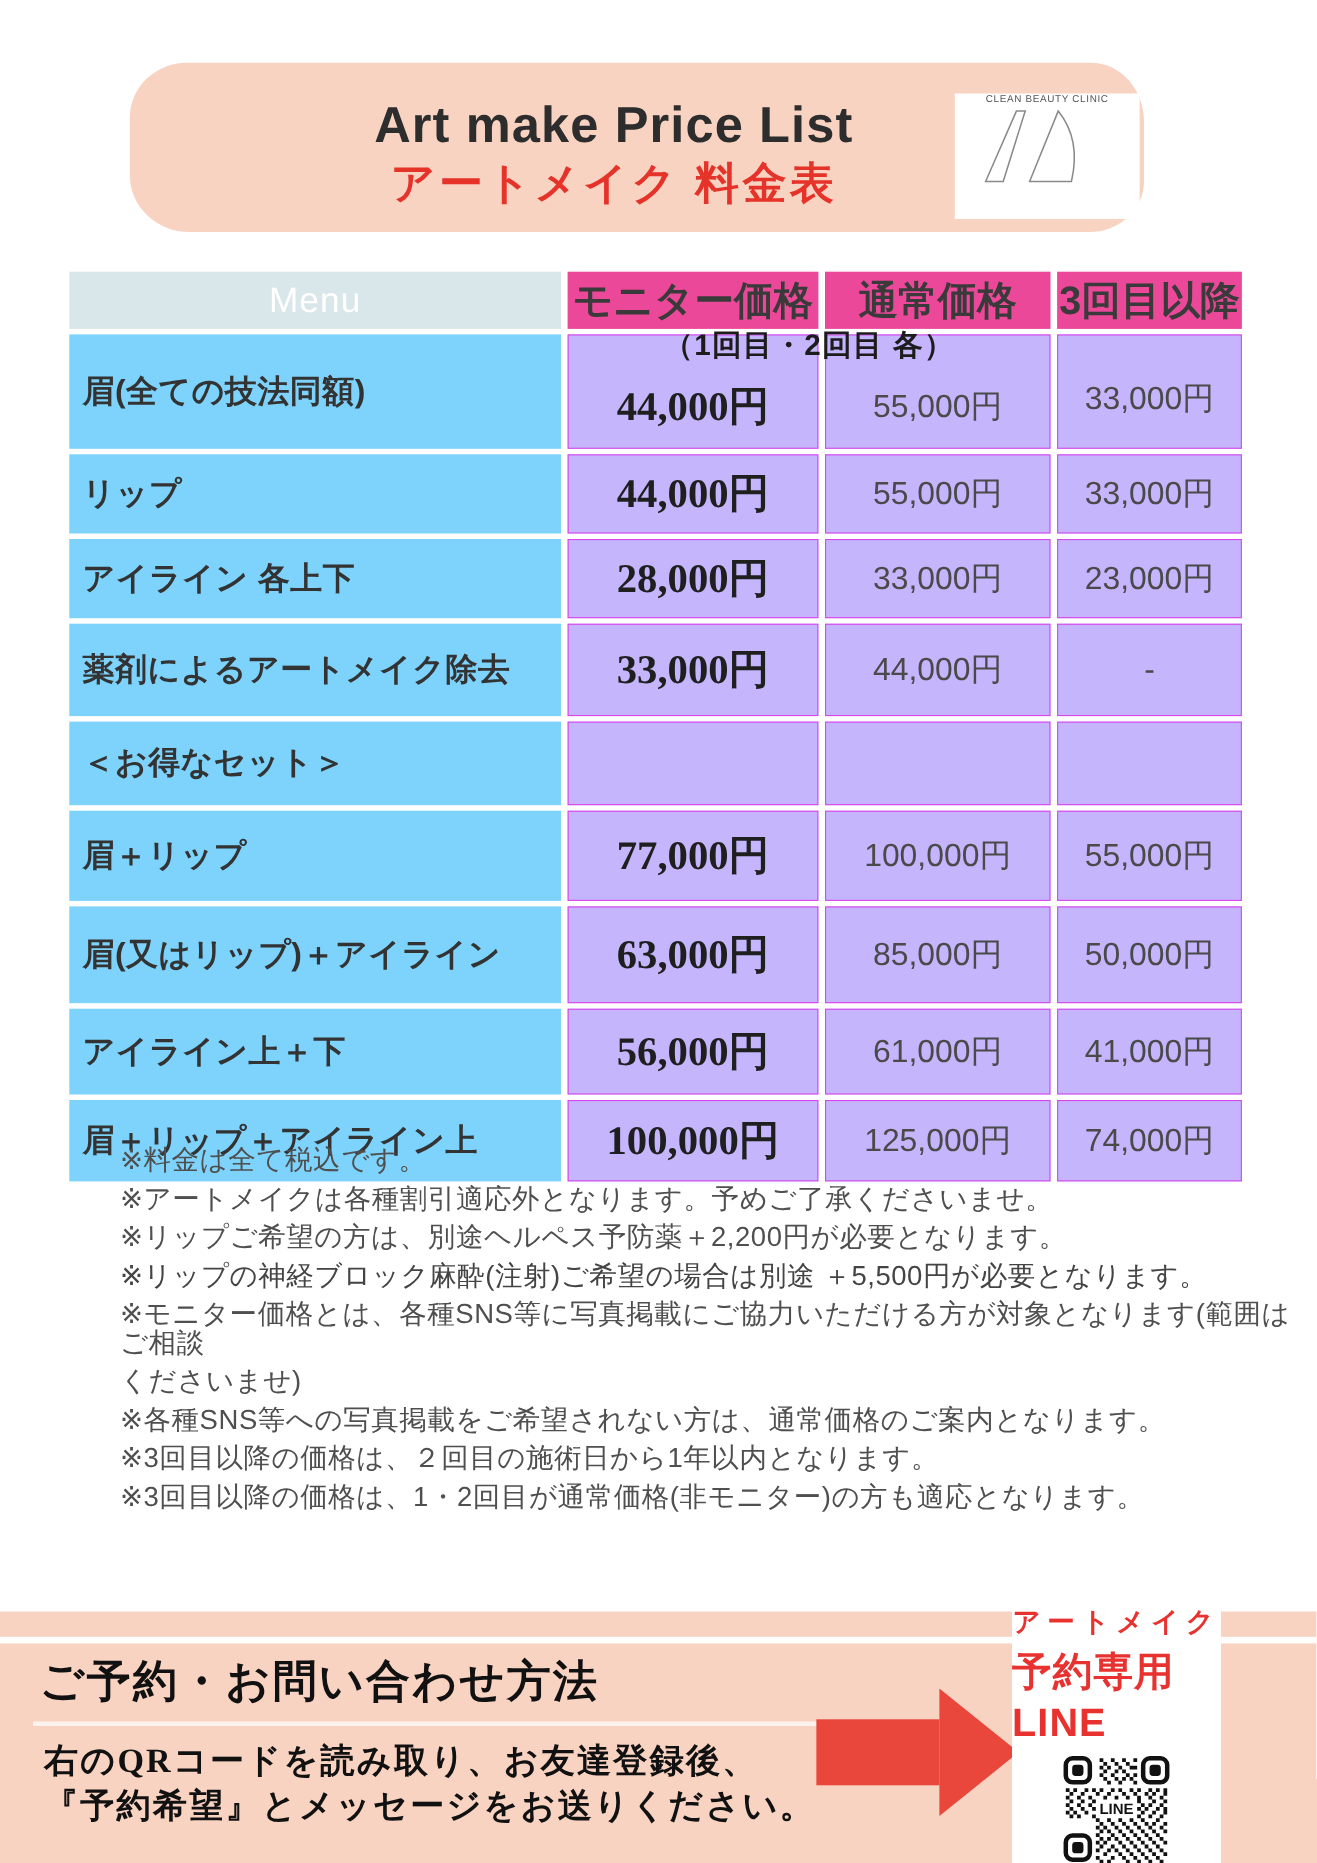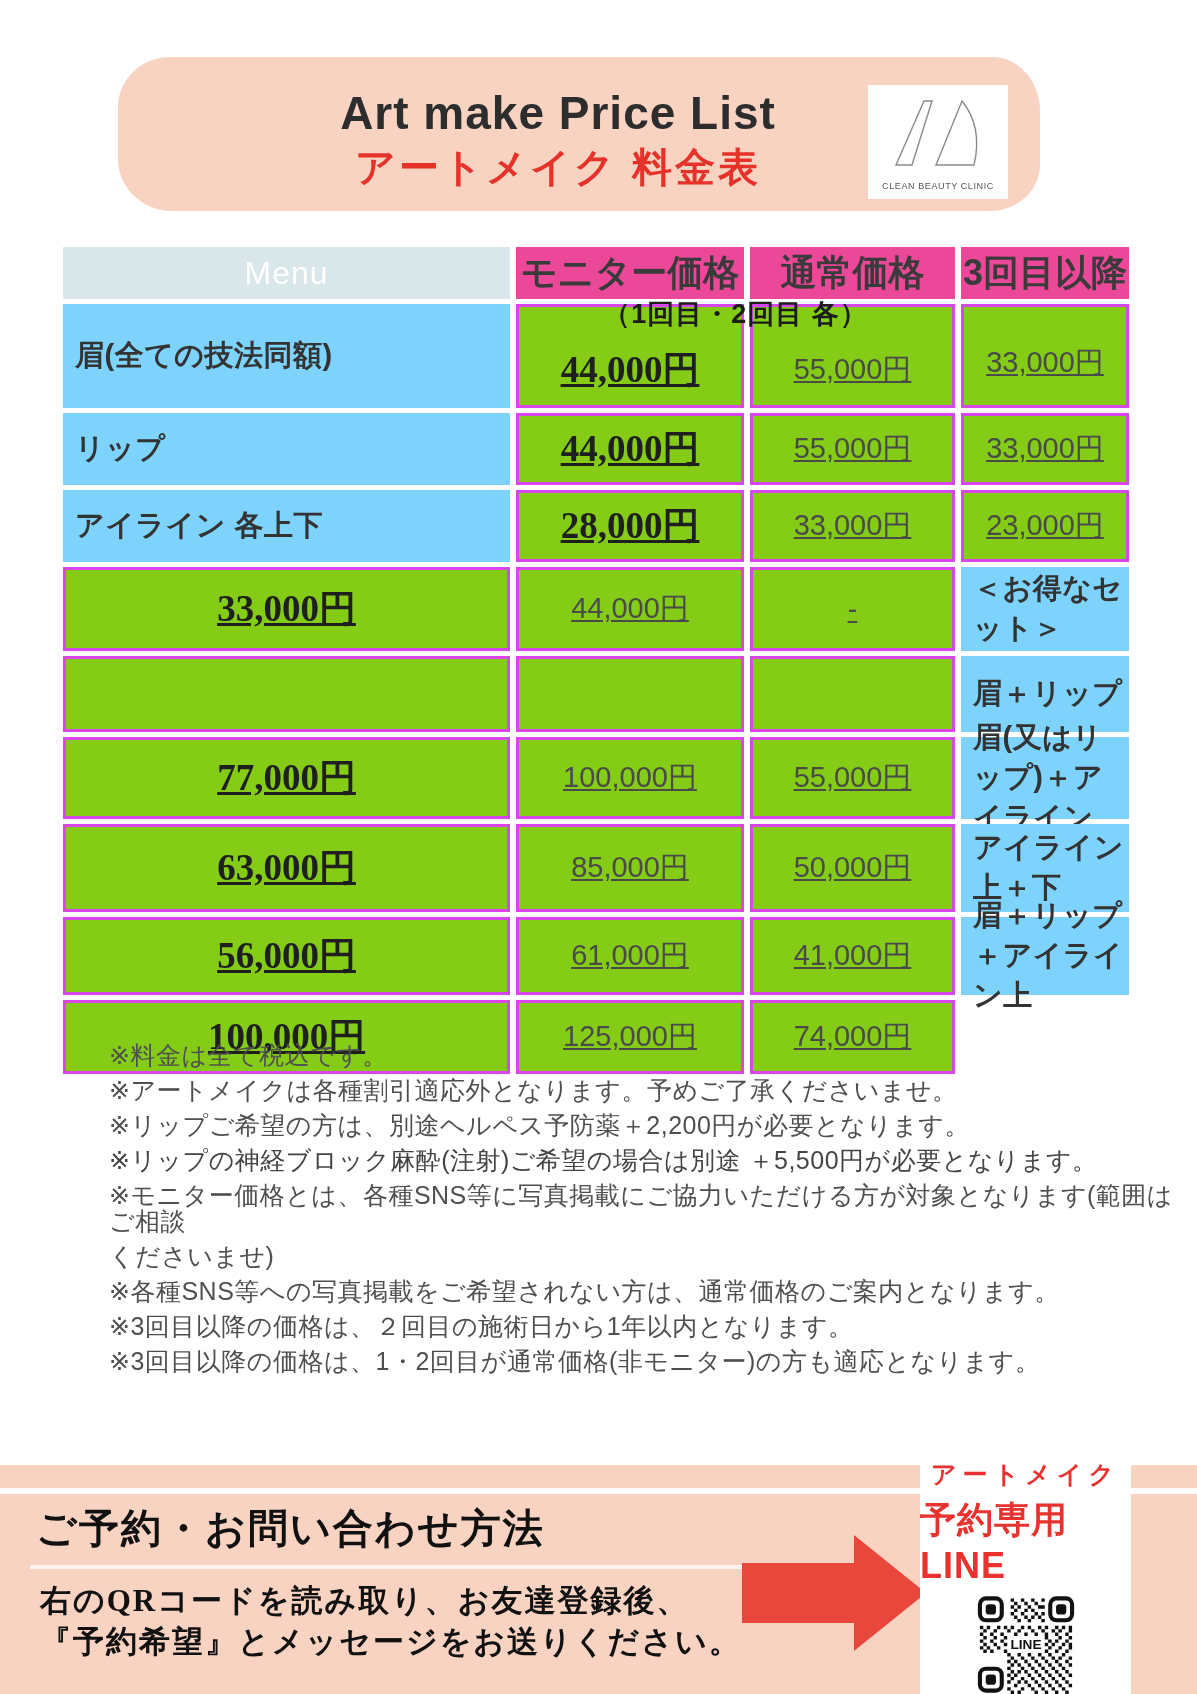--- a/index.html
+++ b/index.html
@@ -6,35 +6,35 @@
   html,body { width:1197px; height:1694px; background:#ffffff;
     font-family:"Liberation Sans","DejaVu Sans",sans-serif; }
   .page { position:relative; width:1197px; height:1694px; overflow:hidden; background:#fff; }
 
   
   .banner { position:absolute; left:118px; top:57px; width:922px; height:154px;
     background:#f9d3c2; border-radius:52px 48px 50px 54px / 50px 54px 46px 52px; }
   .banner-text { position:absolute; left:120px; top:30px; width:640px; text-align:center; }
   .title-en { font-size:46px; font-weight:bold; color:#2d2d2d; letter-spacing:1px; line-height:52px; }
   .title-ja { font-size:40px; font-weight:bold; color:#e5332a; letter-spacing:3px; line-height:48px; margin-top:4px; }
-  .logo { position:absolute; left:750px; top:28px; width:140px; height:114px; background:#ffffff;
-    display:flex; flex-direction:column; align-items:center; justify-content:flex-end; padding-bottom:8px; }
+  .logo { position:absolute; left:750px; top:28px; width:168px; height:114px; background:#ffffff;
+    display:flex; flex-direction:column; align-items:center; padding-bottom:8px; }
   .logo svg { position:absolute; top:8px; left:20px; }
   .logo-text { font-size:9px; letter-spacing:0.6px; color:#555; white-space:nowrap; }
 
   
   .table { position:absolute; left:63px; top:247px; display:grid;
     grid-template-columns:447px 228px 205px 168px;
     grid-template-rows:52px 104px 72px 72px 84px 76px 82px 88px 78px 74px;
     gap:5px 6px; }
   .cell { display:flex; align-items:center; }
   .c-head { background:#ec4899; justify-content:center; font-size:36px; font-weight:bold; color:#3a3a3a; }
   .c-head-menu { background:#d9e6ea; justify-content:center; font-size:32px; color:#ffffff; font-weight:normal; letter-spacing:1px; }
   .c-menu { background:#7dd3fc; padding-left:12px; font-size:29px; font-weight:bold; color:#333; letter-spacing:0.5px; }
-  .c-white { background:#84cc16; justify-content:center; border:3px solid #d946ef;text-decoration:underline; }
+  .c-white { background:#c4b5fd; justify-content:center; border:1px solid #d946ef; }
   .c-mon { font-family:"Liberation Serif","DejaVu Serif",serif; font-size:37px; font-weight:bold; color:#1f1f1f; }
   .c-reg, .c-third { font-size:29px; color:#4a4a4a; }
   .pad-sub { padding-top:28px; }
   .pad-sm { padding-top:14px; }
   .sub-note { position:absolute; left:453px; top:52px; width:439px; height:30px;
     display:flex; align-items:center; justify-content:center;
     font-size:27px; font-weight:bold; color:#1c1c1c; letter-spacing:1px; white-space:nowrap; z-index:2; }
 
   
   .notes { position:absolute; left:63px; top:1042px; width:1125px; }
@@ -46,21 +46,21 @@
   .contact-whiteline { position:absolute; left:0; top:23px; width:1197px; height:6px; background:#ffffff; }
   .contact-title { position:absolute; left:36px; top:36px;
     font-family:"Liberation Serif","DejaVu Serif",serif; font-size:40px; font-weight:bold; color:#111; letter-spacing:2px; }
   .contact-underline { position:absolute; left:30px; top:100px; width:718px; height:4px; background:#fdf3ee; }
   .contact-line { position:absolute; left:40px;
     font-family:"Liberation Serif","DejaVu Serif",serif; font-size:31px; font-weight:bold; color:#111; letter-spacing:2px; }
   .contact-line1 { top:115px; }
   .contact-line2 { top:156px; }
   .arrow { position:absolute; left:742px; top:58px; }
 
-  .qr-panel { position:absolute; left:920px; top:-15px; width:211px; height:244px; background:#ffffff; z-index:3;
+  .qr-panel { position:absolute; left:920px; top:-15px; width:190px; height:244px; background:#ffffff; z-index:3;
     display:flex; flex-direction:column; align-items:center; }
   .qr-label1 { margin-top:8px; font-size:25px; font-weight:bold; color:#e8322f; letter-spacing:6px; }
   .qr-label2 { margin-top:5px; font-size:36px; font-weight:bold; color:#e8322f; letter-spacing:1px; }
   .qr-box { margin-top:8px; }
 </style>
 </head>
 <body>
 
 <div class="page">
 
@@ -94,20 +94,21 @@
     <div class="cell c-menu">リップ</div>
     <div class="cell c-white c-mon">44,000円</div>
     <div class="cell c-white c-reg">55,000円</div>
     <div class="cell c-white c-third">33,000円</div>
 
     <div class="cell c-menu">アイライン 各上下</div>
     <div class="cell c-white c-mon">28,000円</div>
     <div class="cell c-white c-reg">33,000円</div>
     <div class="cell c-white c-third">23,000円</div>
 
+    <div class="cell c-menu">薬剤によるアートメイク除去</div>
     <div class="cell c-white c-mon">33,000円</div>
     <div class="cell c-white c-reg">44,000円</div>
     <div class="cell c-white c-third">-</div>
 
     <div class="cell c-menu">＜お得なセット＞</div>
     <div class="cell c-white c-mon"></div>
     <div class="cell c-white c-reg"></div>
     <div class="cell c-white c-third"></div>
 
     <div class="cell c-menu">眉＋リップ</div>

